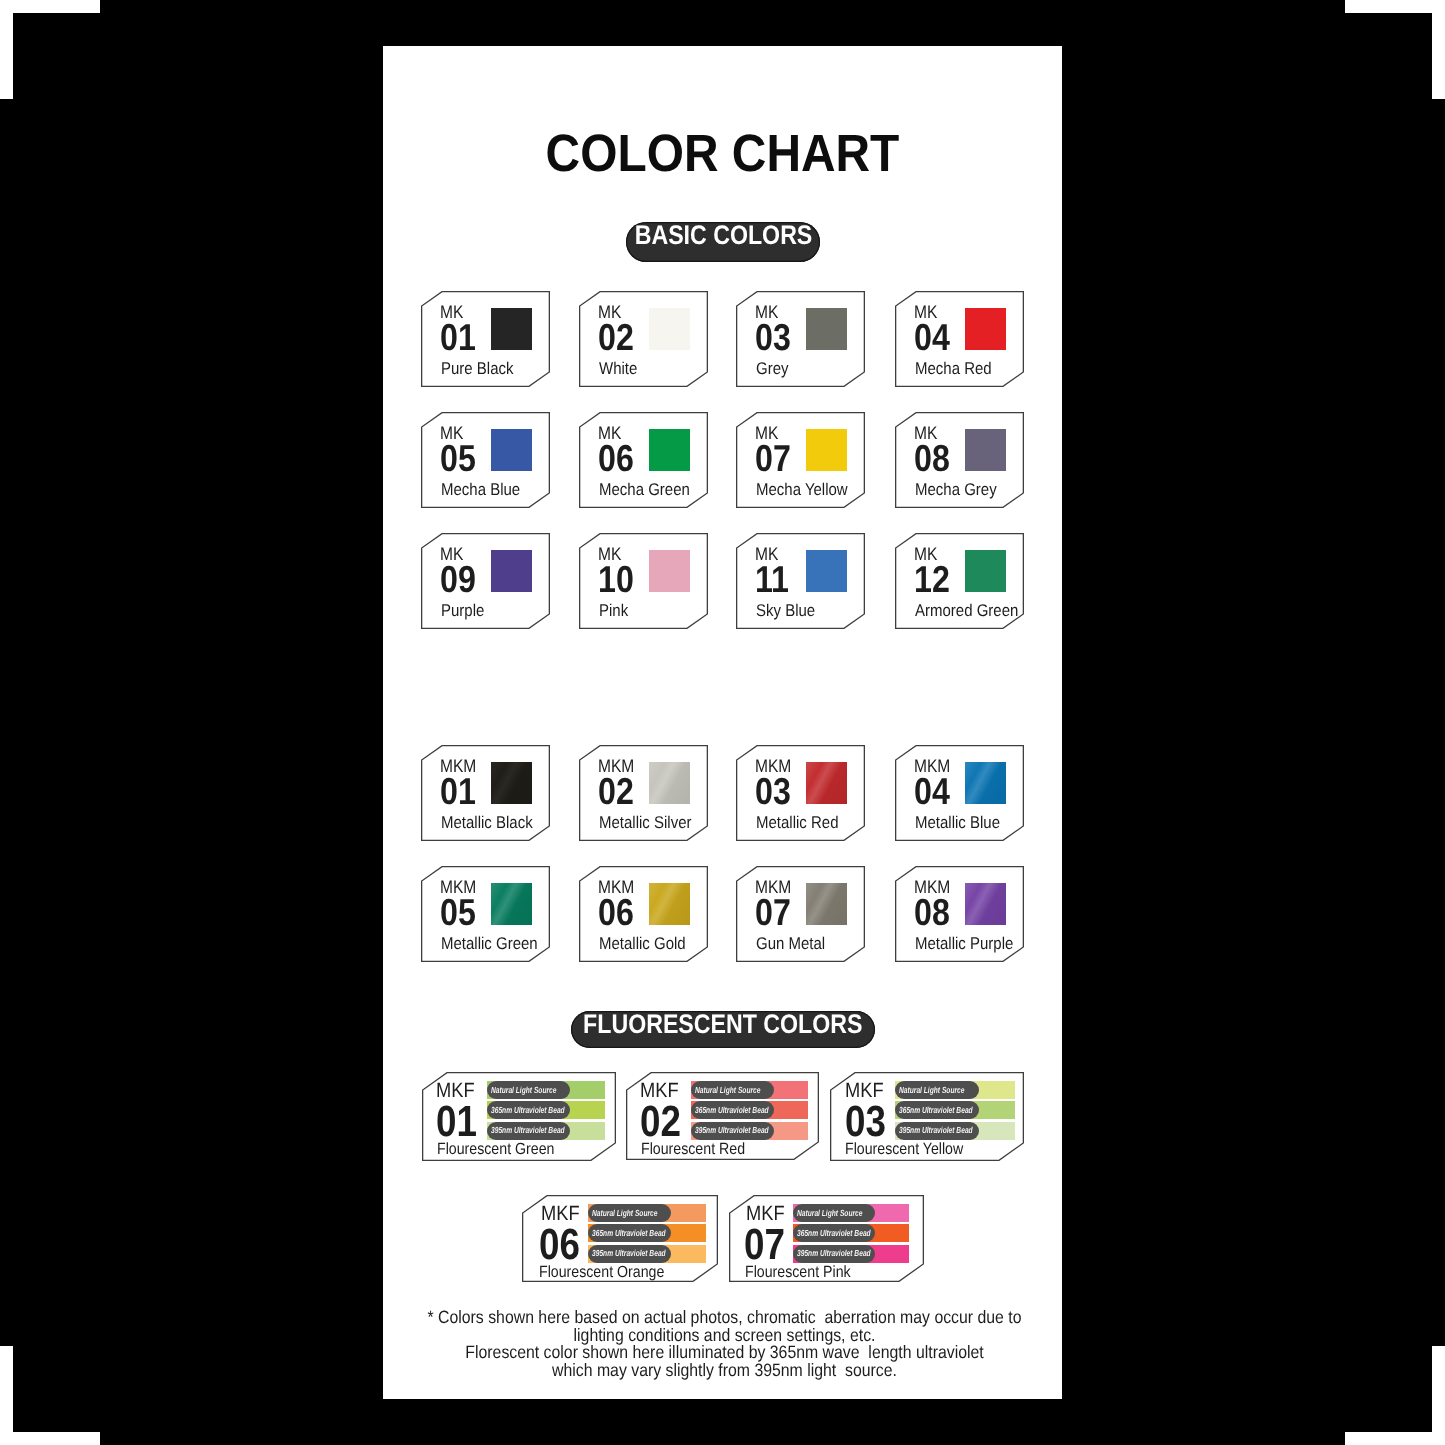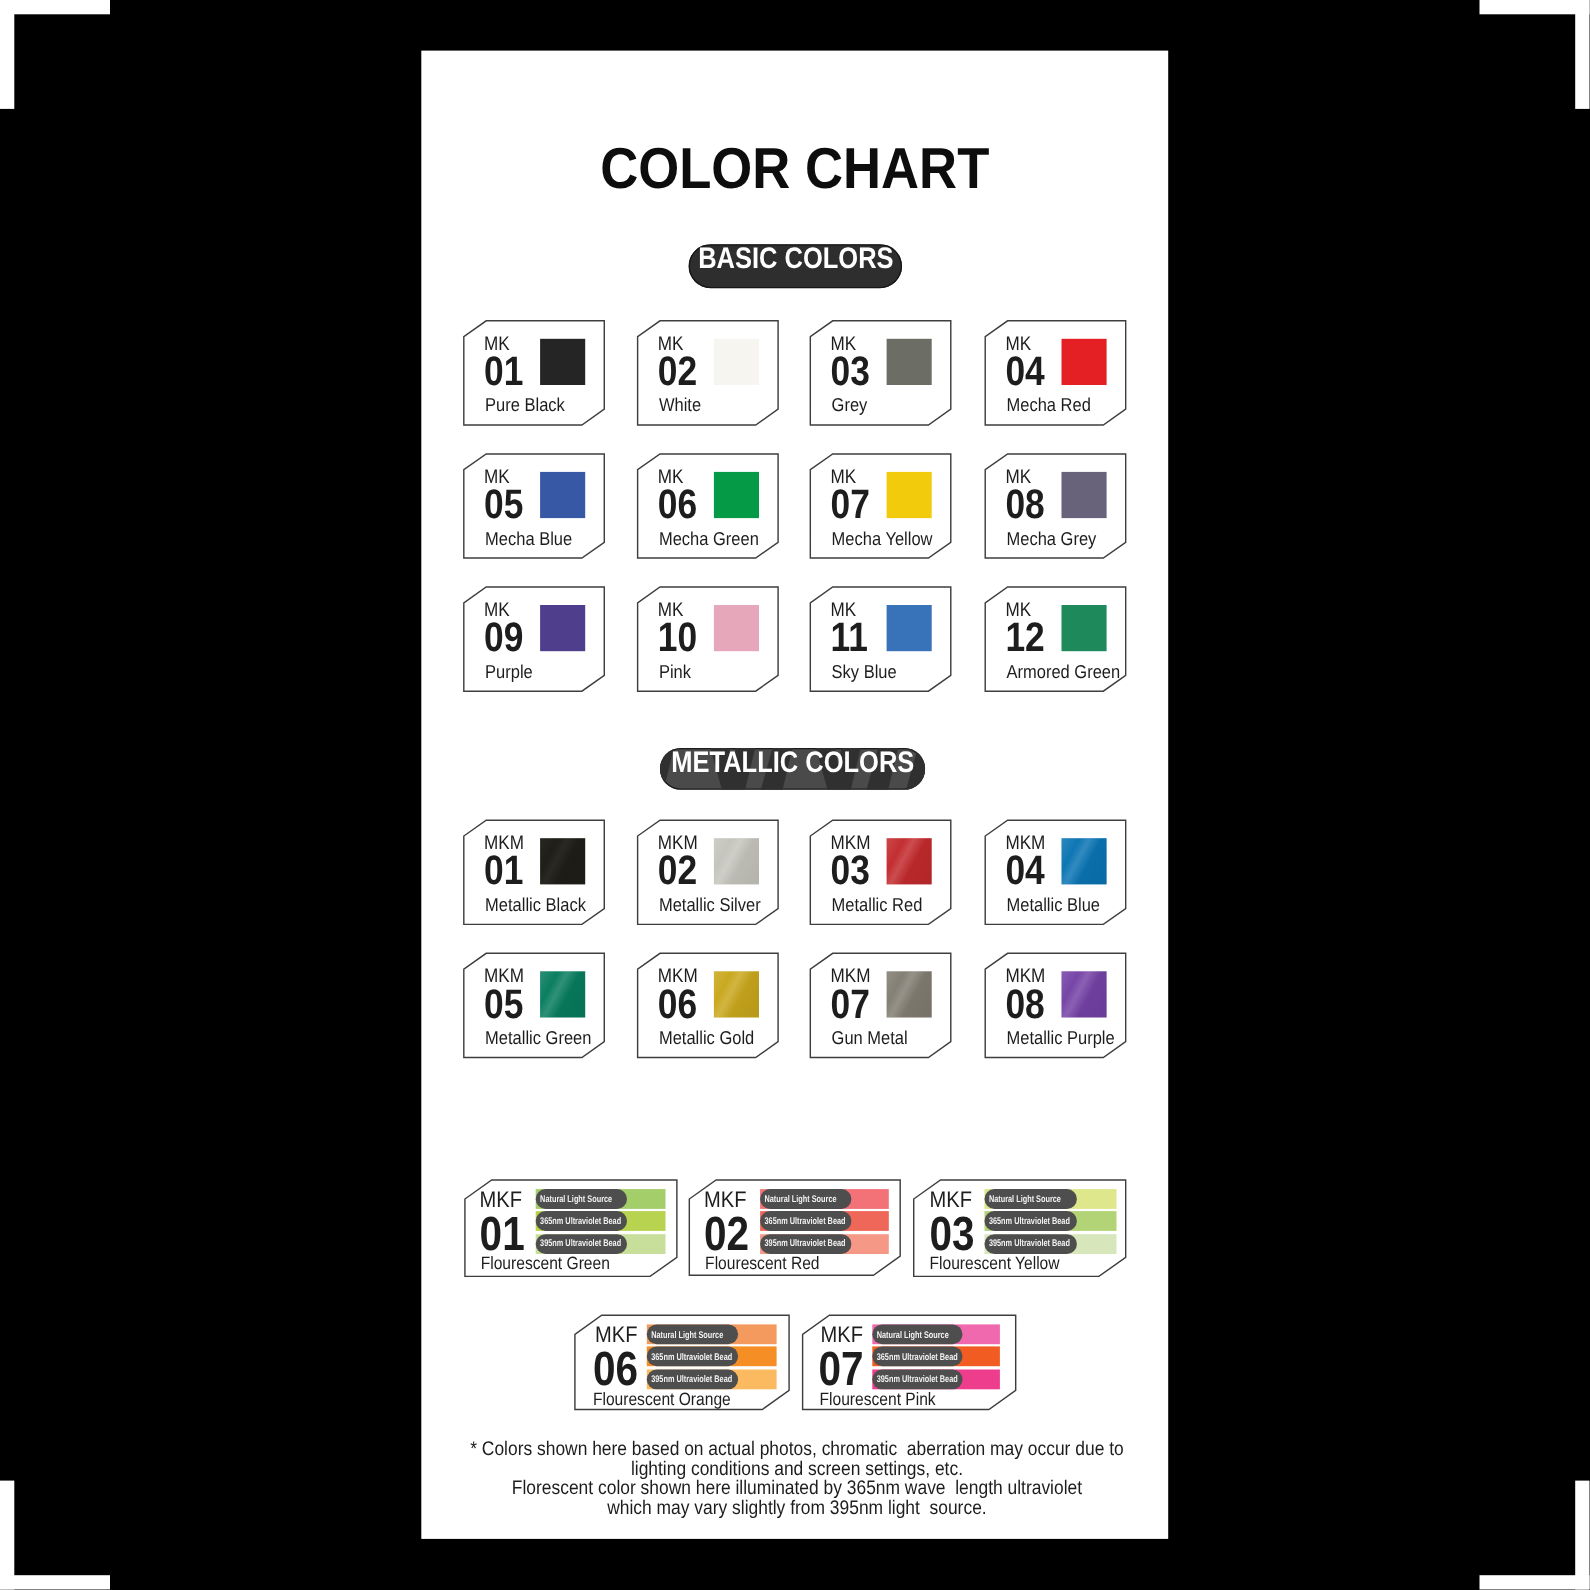--- a/index.html
+++ b/index.html
@@ -40,21 +40,21 @@
   .flcard svg{position:absolute;left:0;top:0;overflow:visible;}
   .flcard .code{position:absolute;font-size:20.6px;color:#1d1d1d;line-height:1;
                 transform-origin:0 0;transform:scaleX(0.888);white-space:nowrap;}
   .flcard .num{position:absolute;font-size:43.6px;font-weight:bold;color:#1d1d1d;
                line-height:1;transform-origin:0 0;transform:scaleX(0.845);}
   .flcard .nm{position:absolute;font-size:16.2px;color:#1d1d1d;line-height:1;
               white-space:nowrap;transform-origin:0 0;transform:scaleX(0.876);}
   .flcard .bar{position:absolute;}
   .flcard .lp{position:absolute;background:#4e4e4e;border-radius:999px;
               box-sizing:border-box;overflow:hidden;padding-left:4.4px;
-              display:flex;align-items:center;justify-content:flex-start;}
+              display:flex;align-items:center;justify-content:flex-start;font-style:italic;}
   .flcard .lp span{color:#f2f2f2;font-size:8.8px;font-weight:bold;line-height:1;
                    white-space:nowrap;transform:scaleX(0.757);transform-origin:0 50%;
                    display:block;}
 
   .foot{position:absolute;left:0;width:679px;text-align:center;color:#1d1d1d;
         font-size:17.9px;line-height:17.6px;transform:scaleX(0.885);
         white-space:pre-wrap;}
 </style>
 </head>
 <body>
@@ -179,33 +179,20 @@
         <svg width="129" height="96" viewBox="0 0 129 96">
           <path d="M 21 0.65 L 128.35 0.65 L 128.35 81 L 108 95.35 L 0.65 95.35 L 0.65 15 Z" fill="#ffffff" stroke="#3e3e3e" stroke-width="1.3" stroke-linejoin="miter"></path>
         </svg>
         <div class="code" style="left:18.8px;top:11.6px;">MK</div>
         <div class="num" style="left:18.6px;top:28.4px;">12</div>
         <div class="nm" style="left:19.6px;top:69px;">Armored Green</div>
         <div class="sw" style="left:70px;top:17.2px;width:41px;height:41.5px;background:#1E8A5C;"></div>
       </div>
     </div>
 
-  <div class="pill washed" style="left:217px;top:634px;width:241px;height:38px;">
-    <svg class="wm" viewBox="0 0 241 38" preserveAspectRatio="none" aria-hidden="true">
-      <g fill="#303030">
-        <path d="M-4 -6 L14 -6 L2 44 L-18 44 Z"></path>
-        <path d="M44 -6 L62 -6 L66 16 L70 -6 L88 -6 L76 44 L58 44 Z"></path>
-        <path d="M104 -6 L122 -6 L110 44 L90 44 Z"></path>
-        <path d="M140 -6 L158 -6 L162 16 L166 -6 L184 -6 L172 44 L154 44 Z"></path>
-        <path d="M200 -6 L218 -6 L206 44 L186 44 Z"></path>
-        <path d="M236 -6 L254 -6 L242 44 L222 44 Z"></path>
-      </g>
-    </svg>
-    <span>METALLIC COLORS</span>
-  </div>
 
   <div class="grid" style="position:absolute;left:0;top:0;width:679px;height:0;">
       <div class="card" style="left:38px;top:699px;width:129px;height:96px;">
         <svg width="129" height="96" viewBox="0 0 129 96">
           <path d="M 21 0.65 L 128.35 0.65 L 128.35 81 L 108 95.35 L 0.65 95.35 L 0.65 15 Z" fill="#ffffff" stroke="#3e3e3e" stroke-width="1.3" stroke-linejoin="miter"></path>
         </svg>
         <div class="code" style="left:18.8px;top:11.6px;">MKM</div>
         <div class="num" style="left:18.6px;top:28.4px;">01</div>
         <div class="nm" style="left:19.6px;top:69px;">Metallic Black</div>
         <div class="sw" style="left:70px;top:17.2px;width:41px;height:41.5px;background:linear-gradient(118deg, rgba(255,255,255,0.049) 0%, rgba(255,255,255,0.007) 26%, rgba(255,255,255,0.056) 40%, rgba(0,0,0,0.017) 58%, rgba(0,0,0,0.032) 100%), #1E1C16;"></div>
@@ -268,20 +255,23 @@
         <svg width="129" height="96" viewBox="0 0 129 96">
           <path d="M 21 0.65 L 128.35 0.65 L 128.35 81 L 108 95.35 L 0.65 95.35 L 0.65 15 Z" fill="#ffffff" stroke="#3e3e3e" stroke-width="1.3" stroke-linejoin="miter"></path>
         </svg>
         <div class="code" style="left:18.8px;top:11.6px;">MKM</div>
         <div class="num" style="left:18.6px;top:28.4px;">08</div>
         <div class="nm" style="left:19.6px;top:69px;">Metallic Purple</div>
         <div class="sw" style="left:70px;top:17.2px;width:41px;height:41.5px;background:linear-gradient(118deg, rgba(255,255,255,0.140) 0%, rgba(255,255,255,0.020) 26%, rgba(255,255,255,0.160) 40%, rgba(0,0,0,0.050) 58%, rgba(0,0,0,0.090) 100%), #7442A5;"></div>
       </div>
     </div>
 
+  <div class="pill" style="left:188px;top:965px;width:304px;height:37px;">
+    <span>FLUORESCENT COLORS</span>
+  </div>
 
   <div class="flgrid" style="position:absolute;left:0;top:0;width:679px;height:0;">
       <div class="flcard" style="left:39px;top:1026px;width:194px;height:89px;">
         <svg width="194" height="89" viewBox="0 0 194 89">
           <path d="M 25 0.65 L 193.35 0.65 L 193.35 71 L 169 88.35 L 0.65 88.35 L 0.65 18 Z" fill="#ffffff" stroke="#3e3e3e" stroke-width="1.3" stroke-linejoin="miter"></path>
         </svg>
         <div class="code" style="left:13.9px;top:9.1px;">MKF</div>
         <div class="num" style="left:14.1px;top:29.3px;">01</div>
         <div class="nm" style="left:15.1px;top:68.9px;">Flourescent Green</div>
         <div class="bar" style="left:65px;top:8.9px;width:118px;height:18.3px;background:#A4CE69;"></div>

